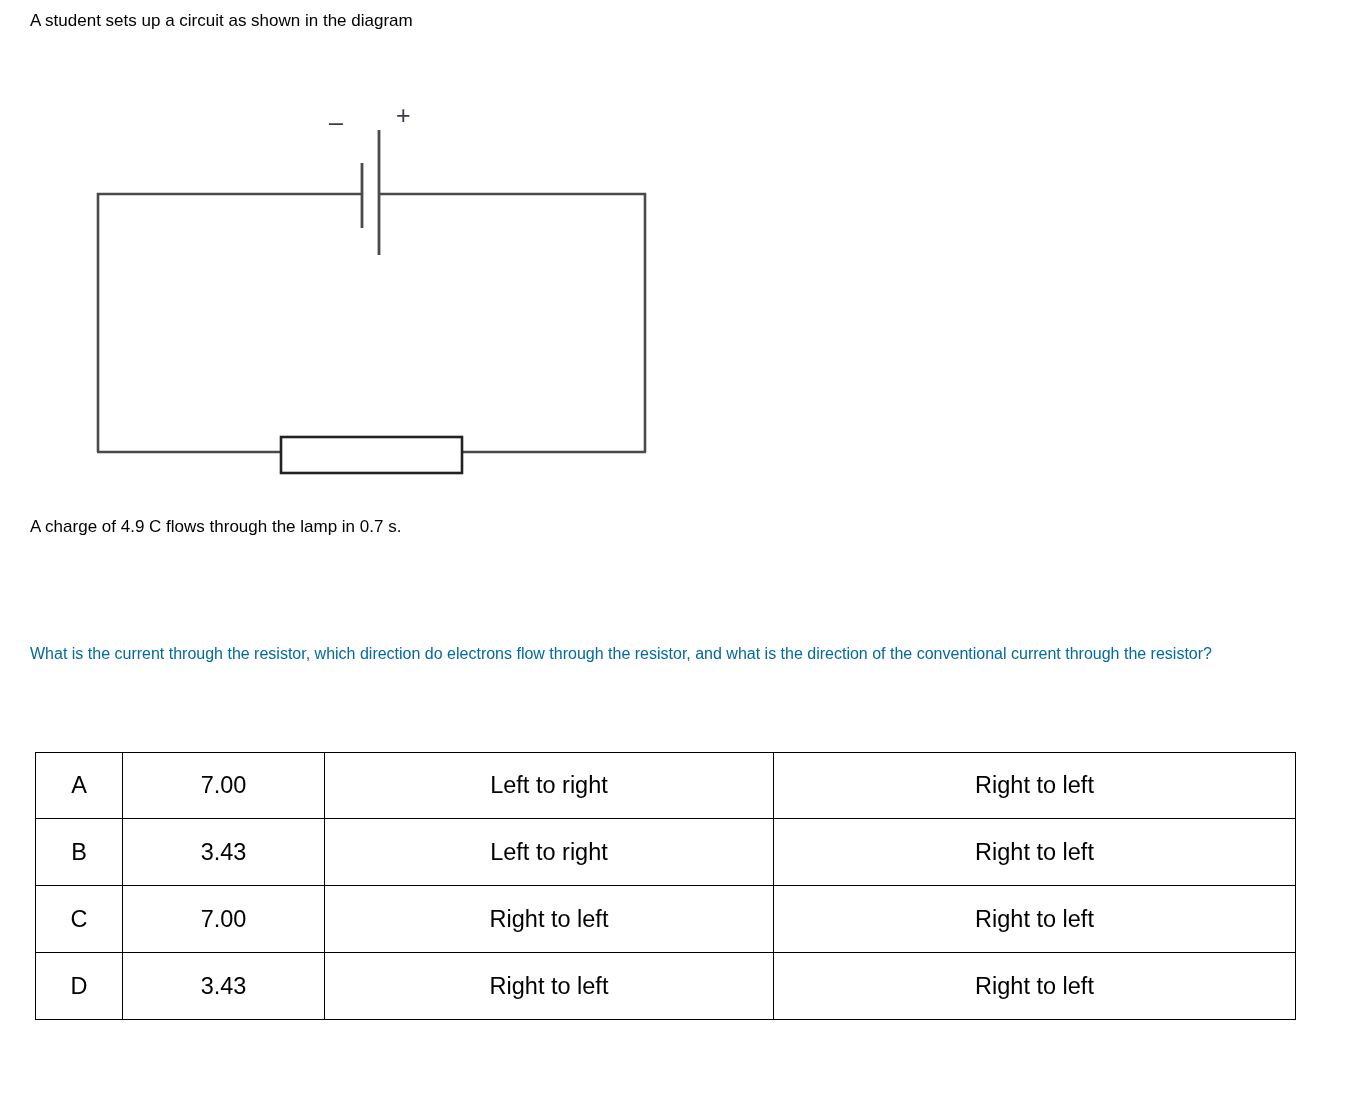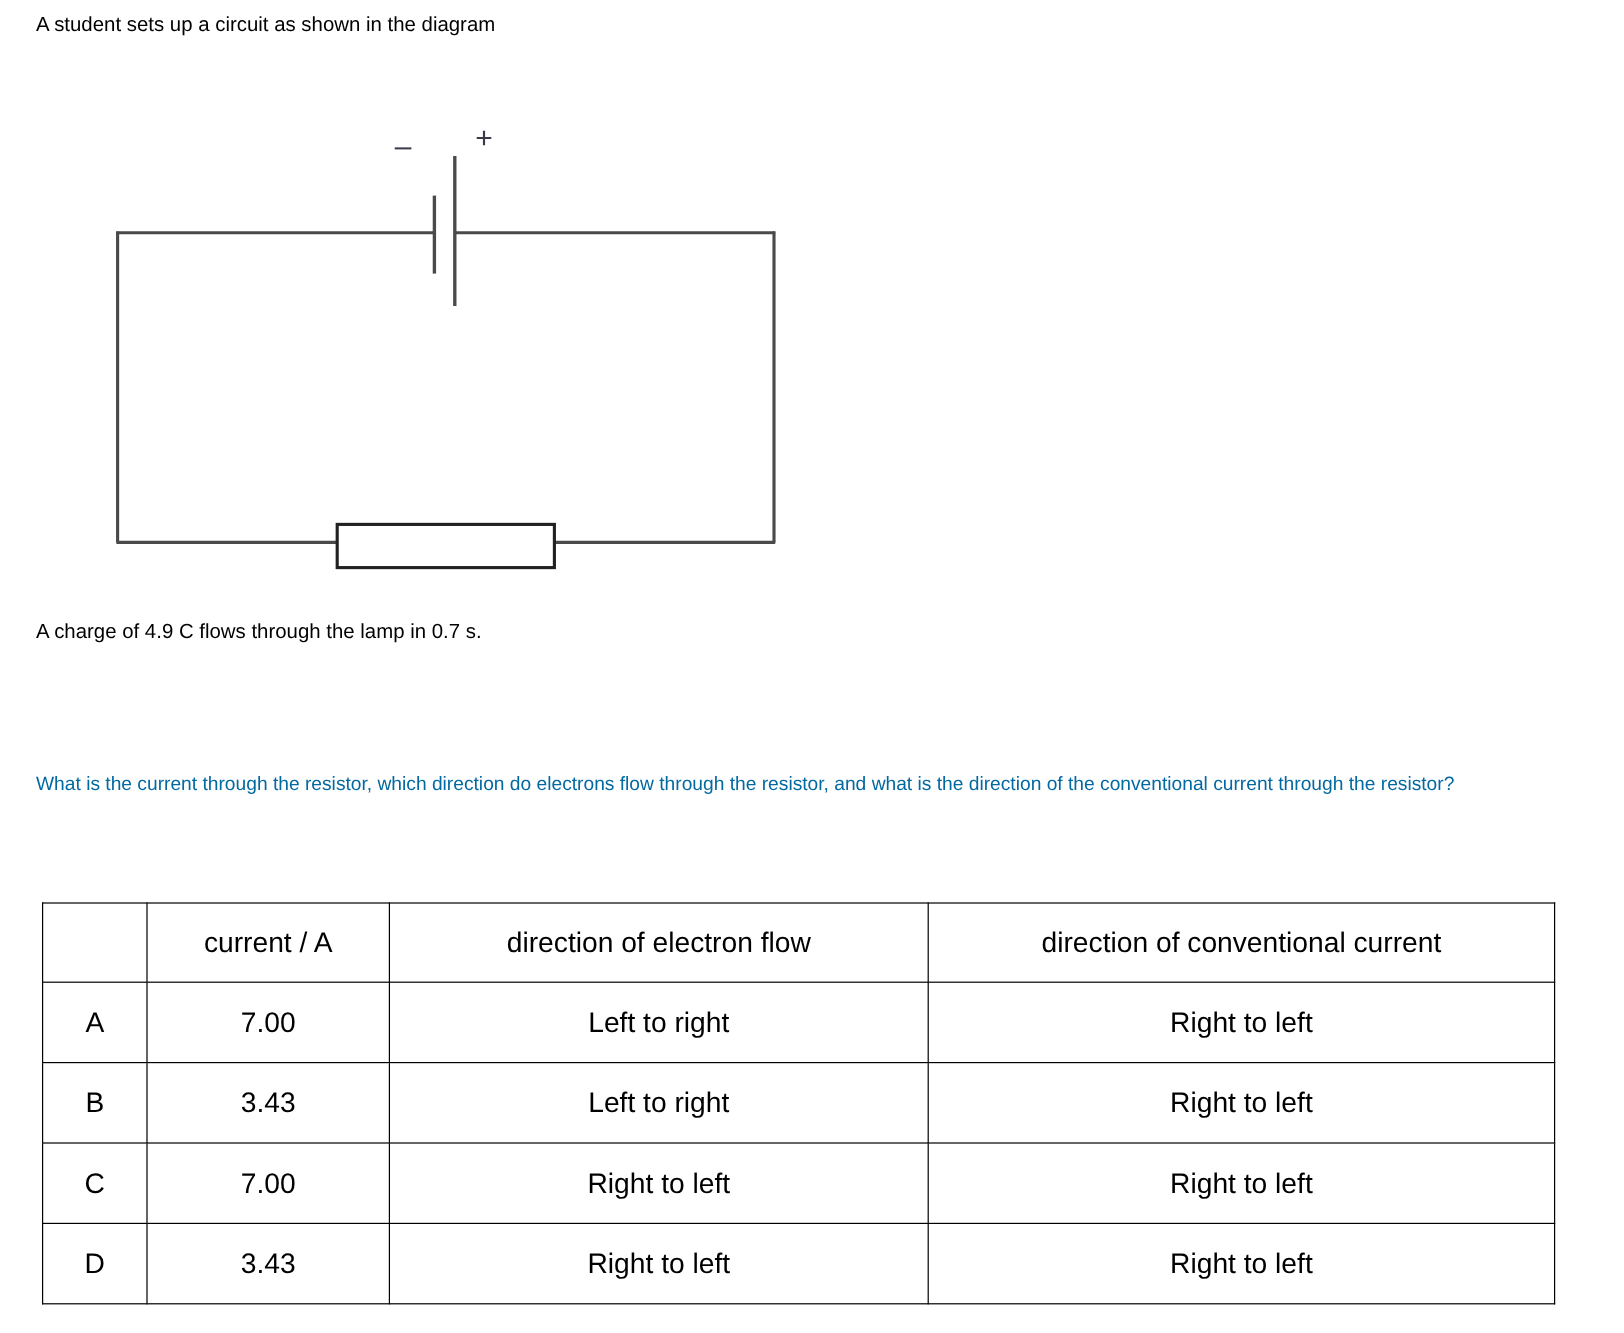--- a/index.html
+++ b/index.html
@@ -121,26 +121,20 @@
 
 <table id="options-table">
   <colgroup>
     <col class="col-label">
       <col class="col-current">
     <col class="col-elec">
       <col class="col-conv">
   </colgroup>
   <tbody>
     <tr>
-      <td></td>
-      <td>current / A</td>
-      <td>direction of electron flow</td>
-      <td>direction of conventional current</td>
-    </tr>
-    <tr>
       <td class="row-letter">A</td>
       <td>7.00</td>
       <td>Left to right</td>
       <td>Right to left</td>
     </tr>
     <tr>
       <td class="row-letter">B</td>
       <td>3.43</td>
       <td>Left to right</td>
       <td>Right to left</td>

